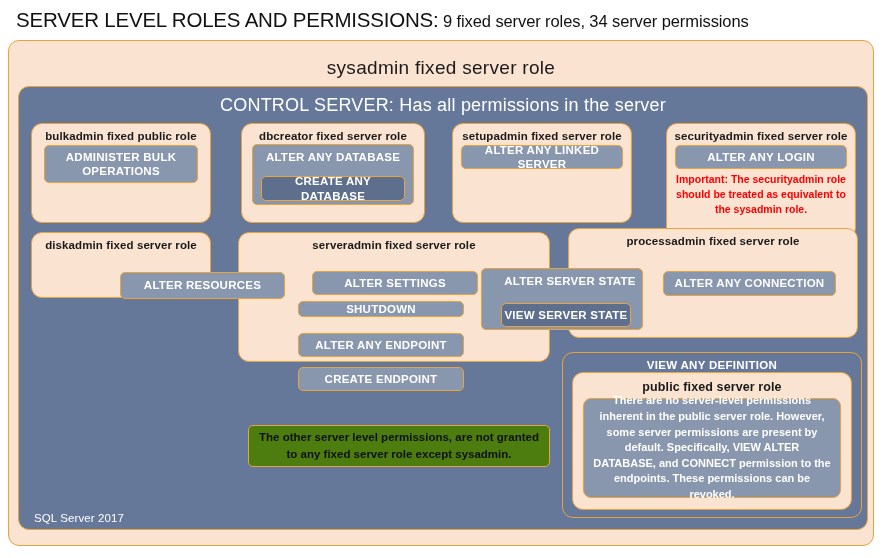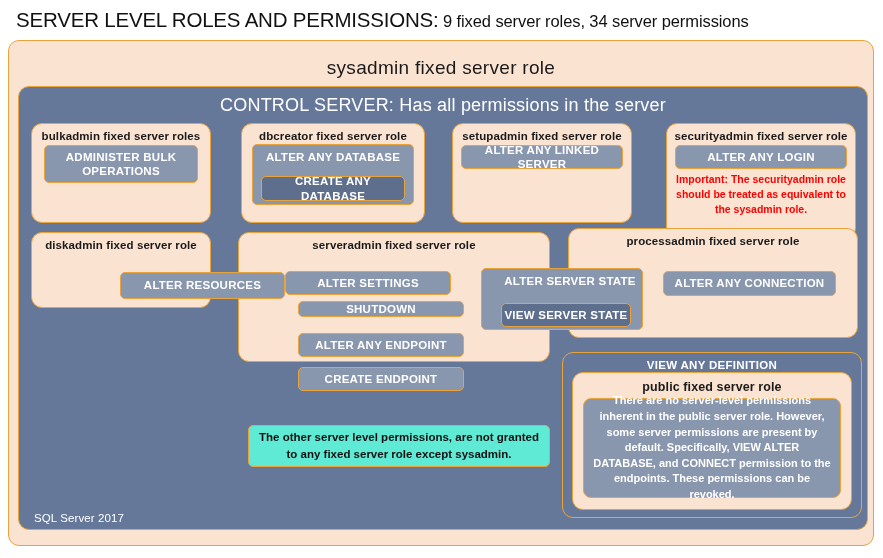--- a/index.html
+++ b/index.html
@@ -99,21 +99,21 @@
     position: absolute;
     color: #ff0000;
     font-weight: bold;
     font-size: 10.5px;
     line-height: 1.45;
     text-align: center;
     left: 0; right: 0;
   }
   .note-peach {
     position: absolute;
-    background: #5eead4;
+    background: #4d7c0f;
     border: 1.5px solid #e8a33d;
     border-radius: 5px;
     color: #111111;
     font-weight: bold;
     font-size: 11.5px;
     line-height: 1.45;
     text-align: center;
     display: flex;
     align-items: center;
     justify-content: center;
@@ -161,21 +161,21 @@
 
   <div class="peach" style="left:8px; top:40px; width:866px; height:506px;">
     <div class="sysadmin-title">sysadmin fixed server role</div>
   </div>
 
   <div class="slate" style="left:18px; top:86px; width:850px; height:444px;">
     <div class="control-title">CONTROL SERVER: Has all permissions in the server</div>
   </div>
 
   <div class="peach" style="left:31px; top:123px; width:180px; height:100px;">
-    <div class="box-title" style="top:6px;">bulkadmin fixed server roles</div>
+    <div class="box-title" style="top:6px;">bulkadmin fixed public role</div>
   </div>
   <div class="perm" style="left:44px; top:145px; width:154px; height:38px;">ADMINISTER  BULK OPERATIONS</div>
 
   <div class="peach" style="left:241px; top:123px; width:184px; height:100px;">
     <div class="box-title" style="top:6px;">dbcreator fixed server role</div>
   </div>
   <div class="perm" style="left:252px; top:144px; width:162px; height:61px;">
     <span style="position:absolute; left:0; right:0; top:5px;">ALTER ANY DATABASE</span>
   </div>
   <div class="perm dark" style="left:261px; top:176px; width:144px; height:25px;">CREATE  ANY DATABASE</div>
@@ -184,35 +184,35 @@
     <div class="box-title" style="top:6px;">setupadmin fixed server role</div>
   </div>
   <div class="perm" style="left:461px; top:145px; width:162px; height:24px;">ALTER ANY LINKED SERVER</div>
 
   <div class="peach" style="left:666px; top:123px; width:190px; height:116px;">
     <div class="box-title" style="top:6px;">securityadmin fixed server role</div>
     <div class="note-red" style="top:48px; padding:0 8px;text-align:center;">Important:  The securityadmin role should  be treated as equivalent to the  sysadmin role.</div>
   </div>
   <div class="perm" style="left:675px; top:145px; width:172px; height:24px;">ALTER ANY LOGIN</div>
 
-  <div class="peach" style="left:31px; top:232px; width:180px; height:76px;">
+  <div class="peach" style="left:31px; top:232px; width:180px; height:66px;">
     <div class="box-title" style="top:6px;">diskadmin fixed server role</div>
   </div>
 
   <div class="peach" style="left:238px; top:232px; width:312px; height:130px;">
     <div class="box-title" style="top:6px;">serveradmin fixed server role</div>
   </div>
 
   <div class="peach" style="left:568px; top:228px; width:290px; height:110px;">
     <div class="box-title" style="top:6px;">processadmin fixed server role</div>
   </div>
 
   <div class="perm" style="left:120px; top:272px; width:165px; height:27px;">ALTER RESOURCES</div>
 
-  <div class="perm" style="left:285px; top:271px; width:166px; height:24px;">ALTER SETTINGS</div>
+  <div class="perm" style="left:312px; top:271px; width:166px; height:24px;">ALTER SETTINGS</div>
   <div class="perm" style="left:298px; top:301px; width:166px; height:16px;">SHUTDOWN</div>
   <div class="perm" style="left:298px; top:333px; width:166px; height:24px;">ALTER ANY ENDPOINT</div>
   <div class="perm" style="left:298px; top:367px; width:166px; height:24px;">CREATE  ENDPOINT</div>
 
   <div class="perm" style="left:481px; top:268px; width:162px; height:62px;">
     <span style="position:absolute; left:16px; right:0; top:5px;">ALTER SERVER  STATE</span>
   </div>
   <div class="perm dark" style="left:501px; top:303px; width:130px; height:24px;">VIEW SERVER  STATE</div>
 
   <div class="perm" style="left:663px; top:271px; width:173px; height:25px;">ALTER ANY CONNECTION</div>

